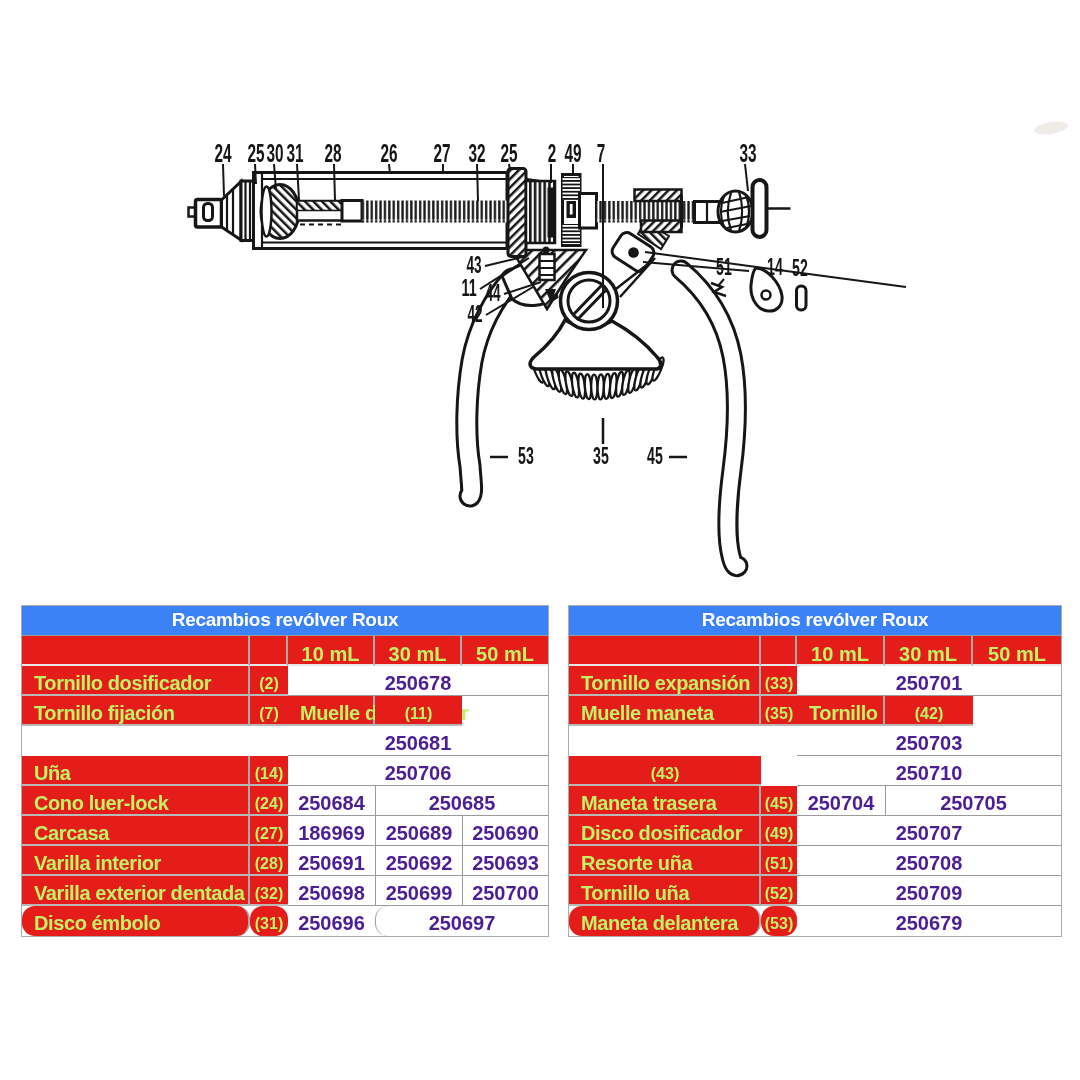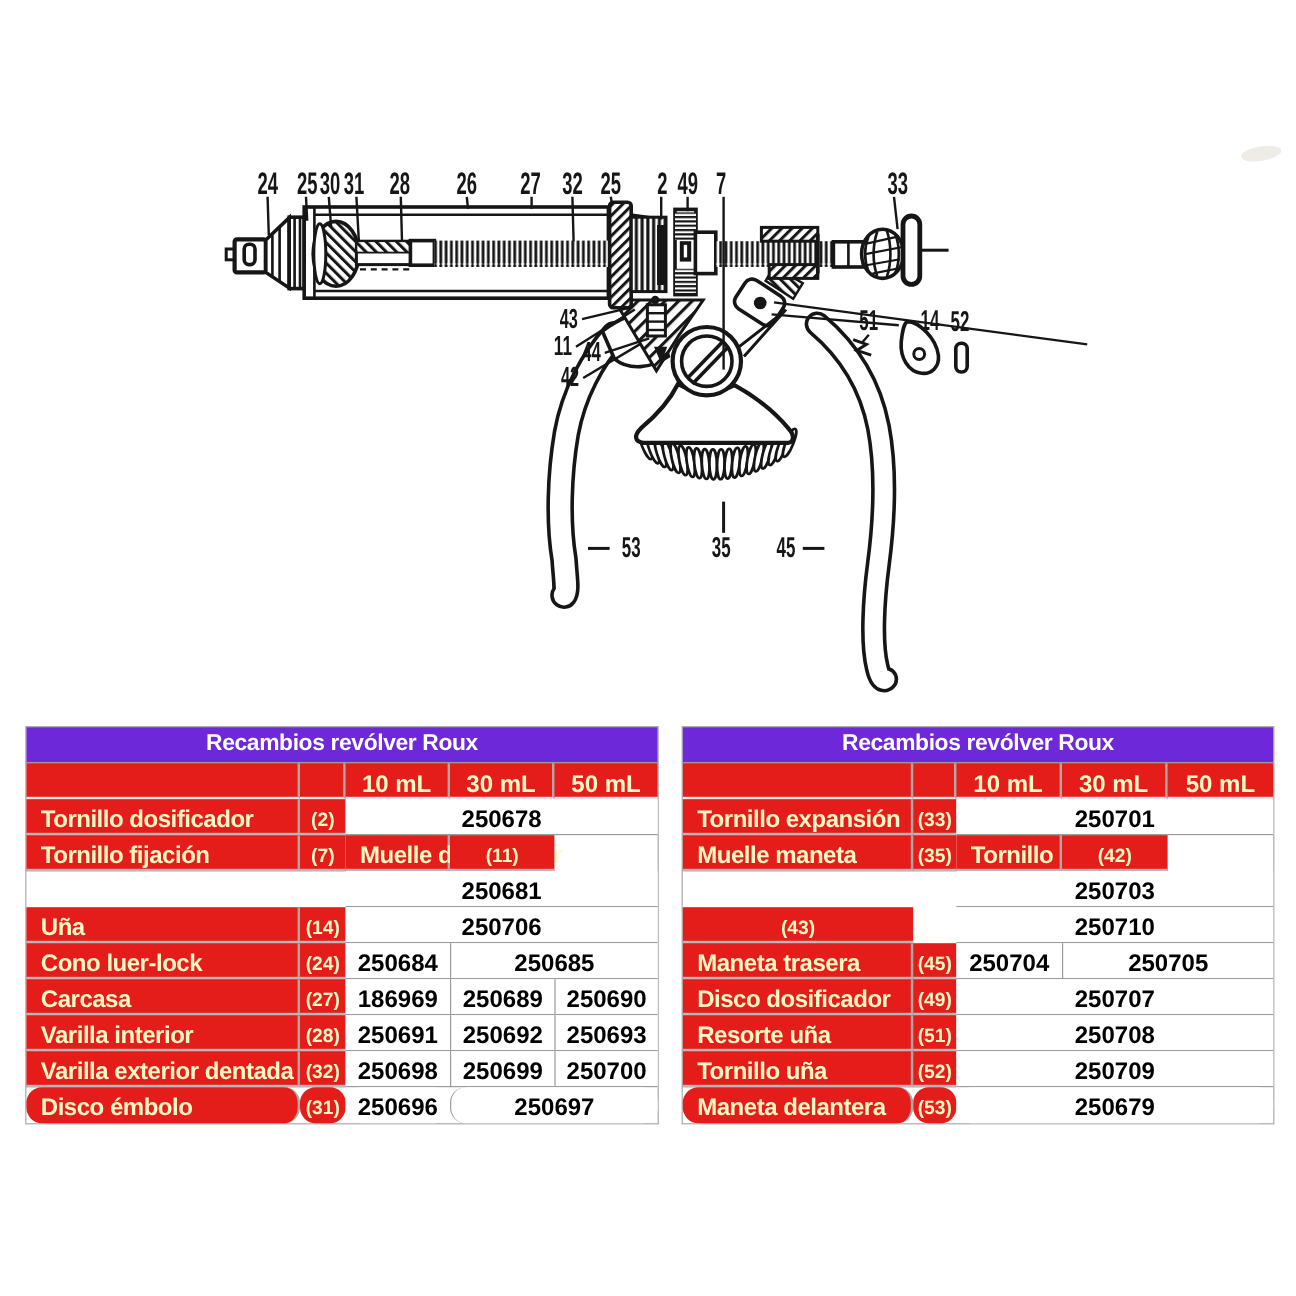--- a/index.html
+++ b/index.html
@@ -2,29 +2,29 @@
 <html><head>
 <meta charset="utf-8">
 <style>
   html,body{margin:0;padding:0;}
   body{width:1080px;height:1080px;background:#fff;position:relative;overflow:hidden;
        font-family:"Liberation Sans",sans-serif;}
   .tbl{position:absolute;border:1px solid #ababab;background:#fff;display:grid;grid-auto-rows:30px;}
   .tbl *{box-sizing:border-box;}
   #t1{left:21px;top:605px;grid-template-columns:228px 38px 87px 87px 86px;}
   #t2{left:568px;top:605px;grid-template-columns:192px 36px 88px 88px 88px;}
-  .title{grid-column:1/-1;background:#6d28d9;border-bottom:1px solid #9b9b9b;color:#fff;
+  .title{grid-column:1/-1;background:#3b82f6;border-bottom:1px solid #9b9b9b;color:#fff;
          font-weight:bold;font-size:19px;letter-spacing:-0.3px;text-align:center;line-height:28px;}
-  .r{background:#e41c1a;color:#fef9c3;font-weight:bold;border-bottom:2px solid #b9b9b9;}
+  .r{background:#e41c1a;color:#bef264;font-weight:bold;border-bottom:2px solid #b9b9b9;}
   .rr{border-right:2px solid #a9a9a9;}
   .name{font-size:20px;padding-left:12px;line-height:35px;white-space:nowrap;letter-spacing:-0.4px;}
   .num{font-size:16px;text-align:center;line-height:36px;}
   .ml{font-size:20px;text-align:center;line-height:37px;}
   .hdr{border-bottom:2px solid #e8e8e8;}
-  .w{background:#fff;color:#000000;font-weight:bold;font-size:20px;text-align:center;
+  .w{background:#fff;color:#4c1d95;font-weight:bold;font-size:20px;text-align:center;
      line-height:35px;border-bottom:1px solid #9b9b9b;}
   .bl{border-left:1px solid #9b9b9b;}
   .s3{grid-column:3/6;}
   .s45{grid-column:4/6;text-align:center;}
   .nb{border-bottom:none;border-radius:13px;}
 </style>
 </head>
 <body>
 <svg id="diag" width="1080" height="1080" viewBox="0 0 1080 1080" style="position:absolute;left:0;top:0">
 <defs>

